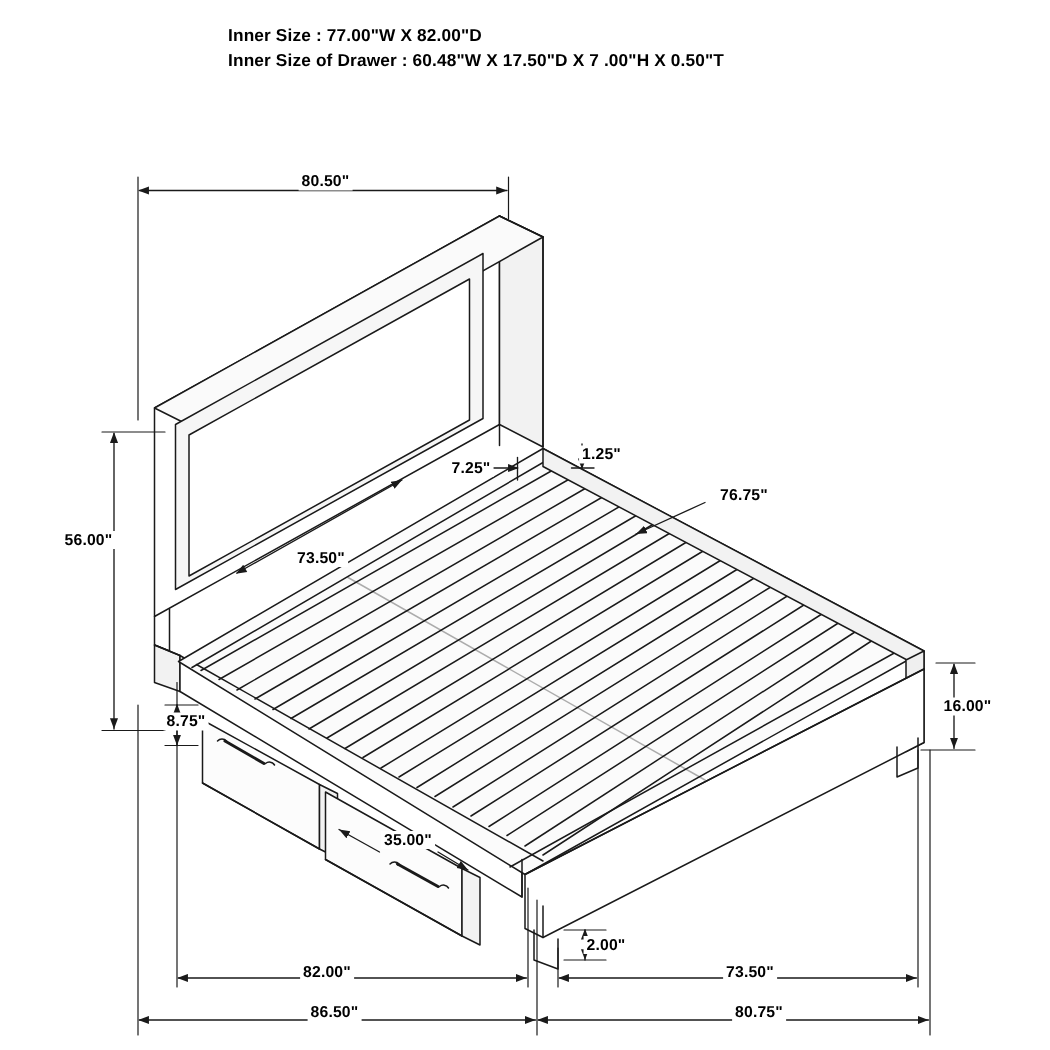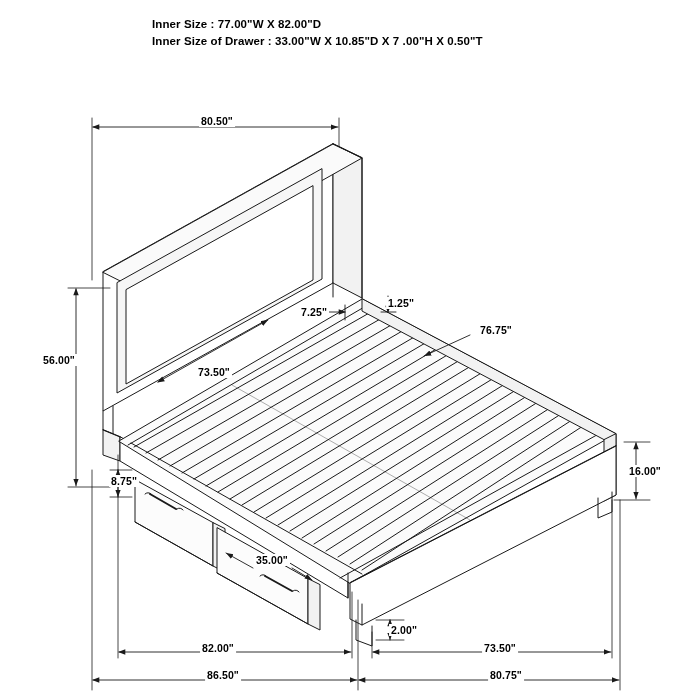--- a/index.html
+++ b/index.html
@@ -49,21 +49,21 @@
   }
   .lbl-center { transform: translate(-50%, -50%); }
 </style>
 </head>
 <body>
 
 <div id="stage">
 
   <div class="spec-block">
     <span class="spec-line">Inner Size : 77.00"W X 82.00"D</span>
-    <span class="spec-line">Inner Size of Drawer : 33.00"W X 10.85"D X 7 .00"H X 0.50"T</span>
+    <span class="spec-line">Inner Size of Drawer : 60.48"W X 17.50"D X 7 .00"H X 0.50"T</span>
   </div>
 
   <svg class="drawing" viewBox="0 0 700 700">
     <defs>
       <marker id="arrEnd" markerWidth="9" markerHeight="9" refX="8" refY="3" orient="auto" markerUnits="strokeWidth">
         <path d="M0,0 L8,3 L0,6 z" fill="#1a1a1a"></path>
       </marker>
       <marker id="arrStart" markerWidth="9" markerHeight="9" refX="1" refY="3" orient="auto" markerUnits="strokeWidth">
         <path d="M8,0 L0,3 L8,6 z" fill="#1a1a1a"></path>
       </marker>

